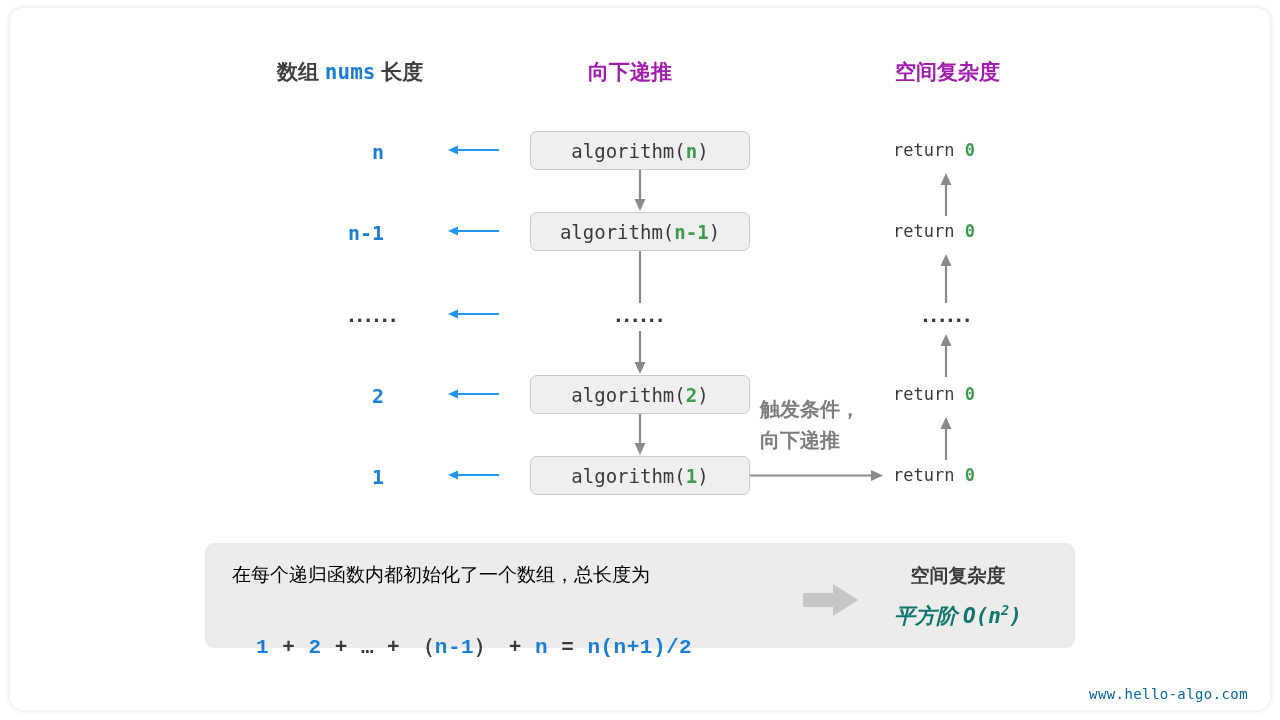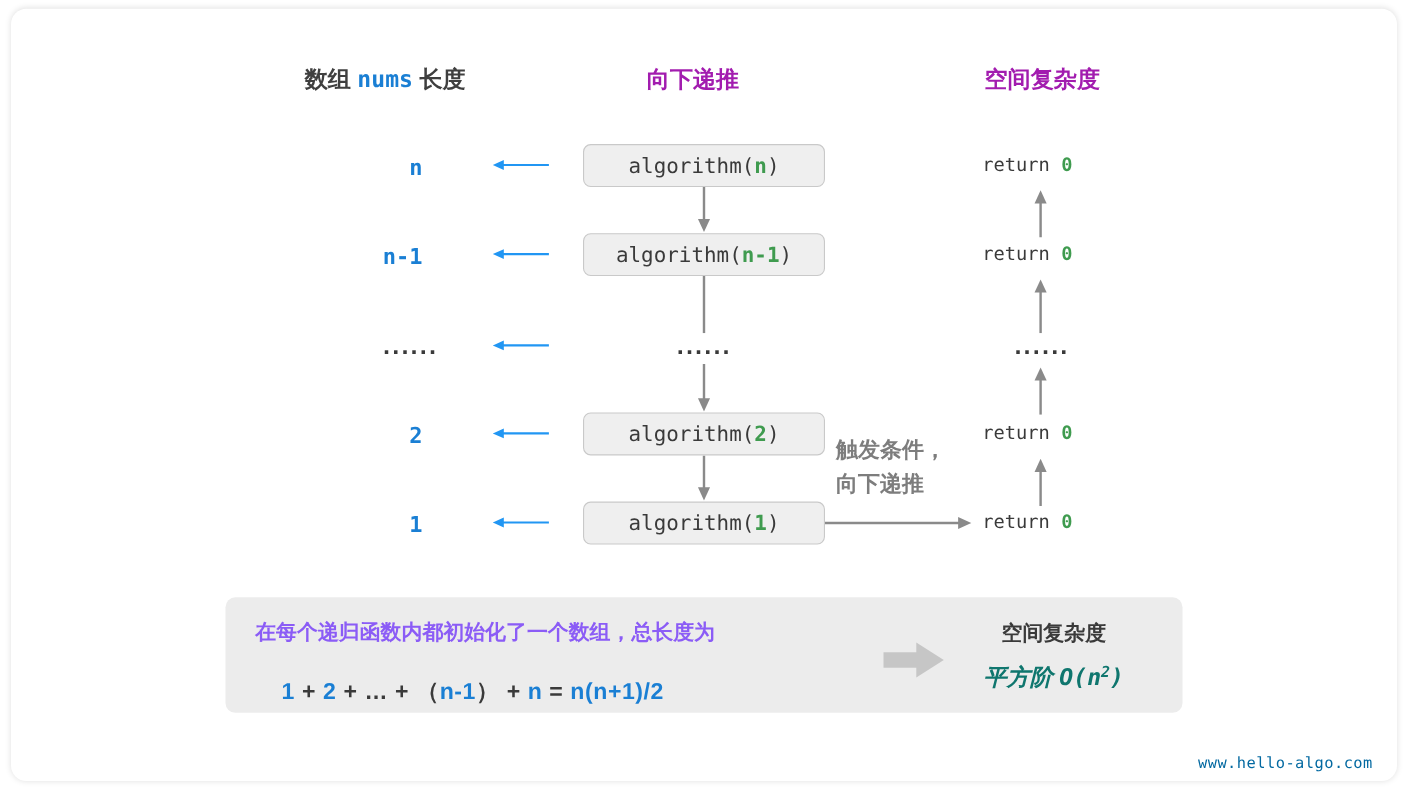--- a/index.html
+++ b/index.html
@@ -120,30 +120,29 @@
     width: 870px;
     height: 105px;
     background: #ececec;
     border-radius: 9px;
   }
   .sum-line1 {
     position: absolute;
     left: 232px;
     top: 562px;
     font-size: 19px;
-    color: #8b5cf6;
-    white-space: nowrap;
-    font-weight: bold;
+    color: #000000;
+    white-space: nowrap;
   }
   .sum-line2 {
     position: absolute;
     left: 256px;
-    top: 614px;
+    top: 632px;
     font-size: 21px;
-    font-family: Liberation Sans, sans-serif;
+    font-family: Liberation Mono, monospace;
     font-weight: bold;
     color: #1a7fd4;
     white-space: nowrap;
     letter-spacing: 0.5px;
   }
   .sum-line2 .op { color: #3a3a3a; }
   .sum-title {
     position: absolute;
     left: 888px;
     top: 563px;

